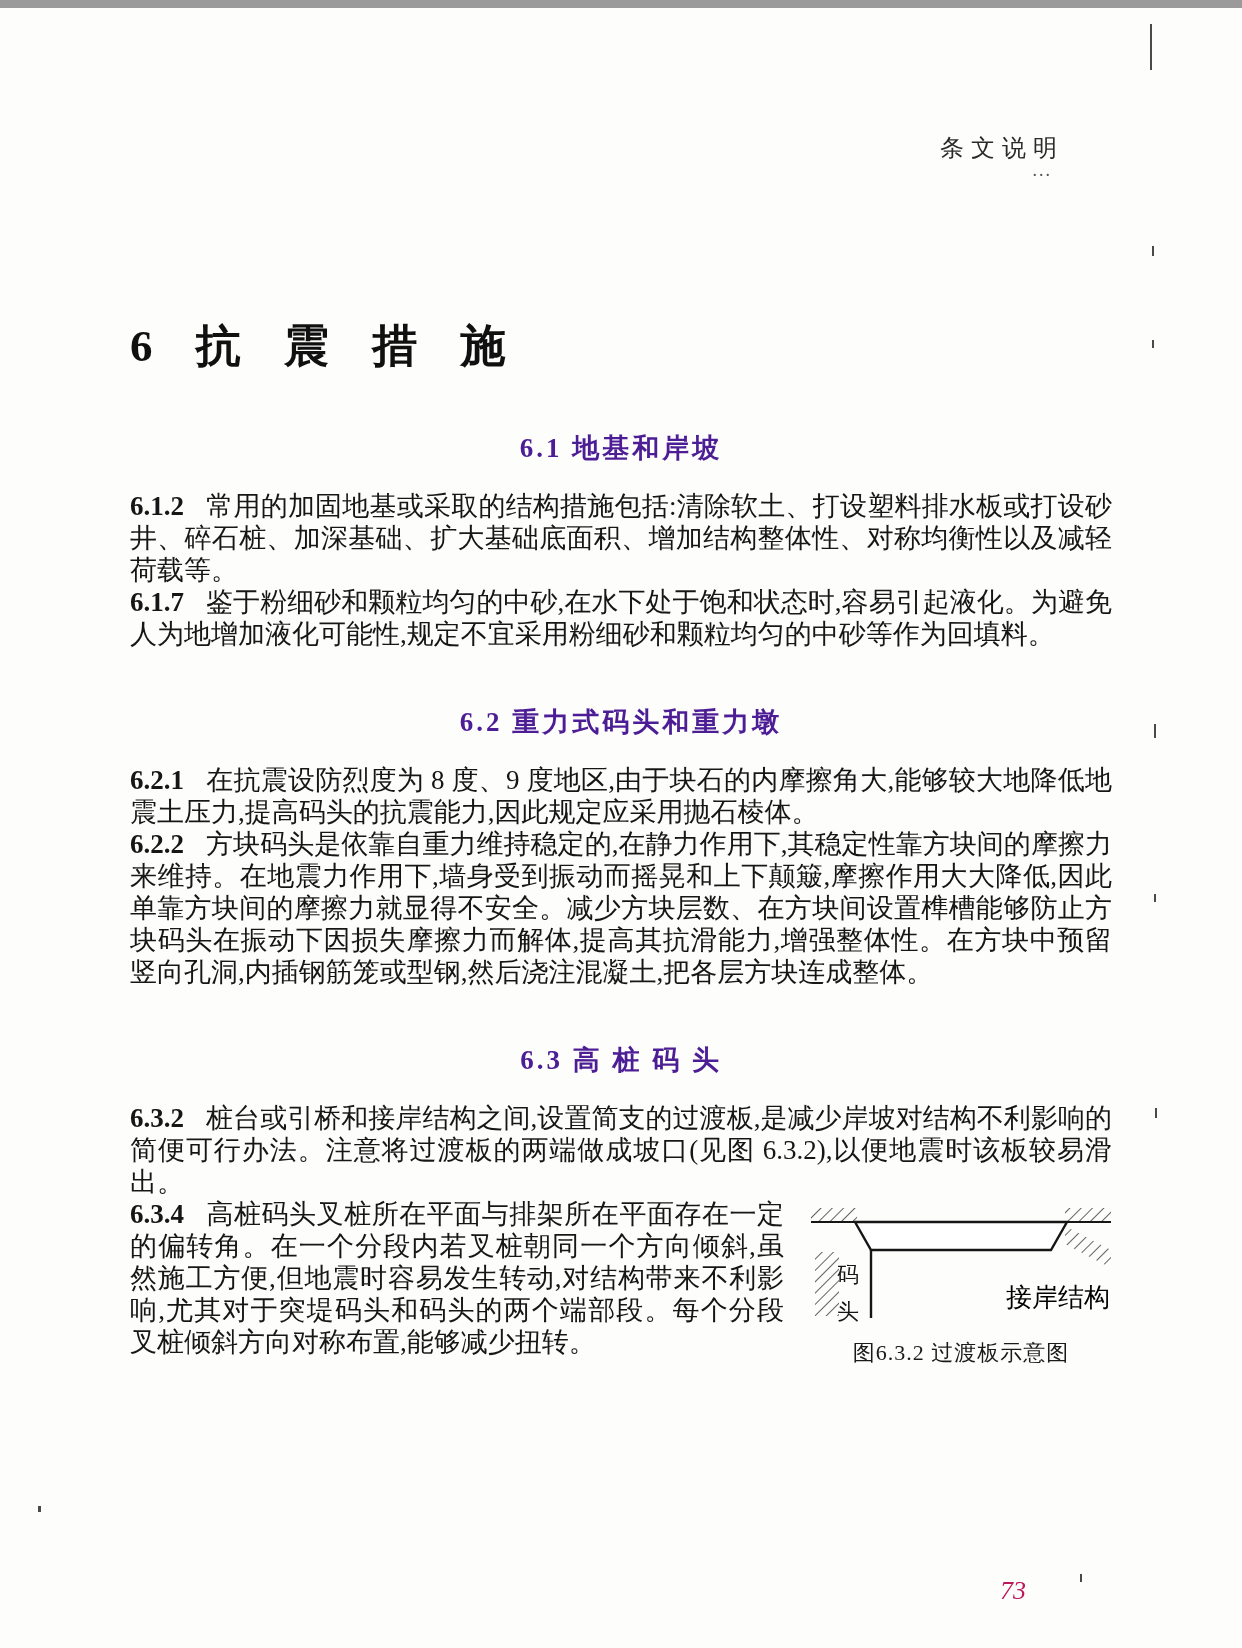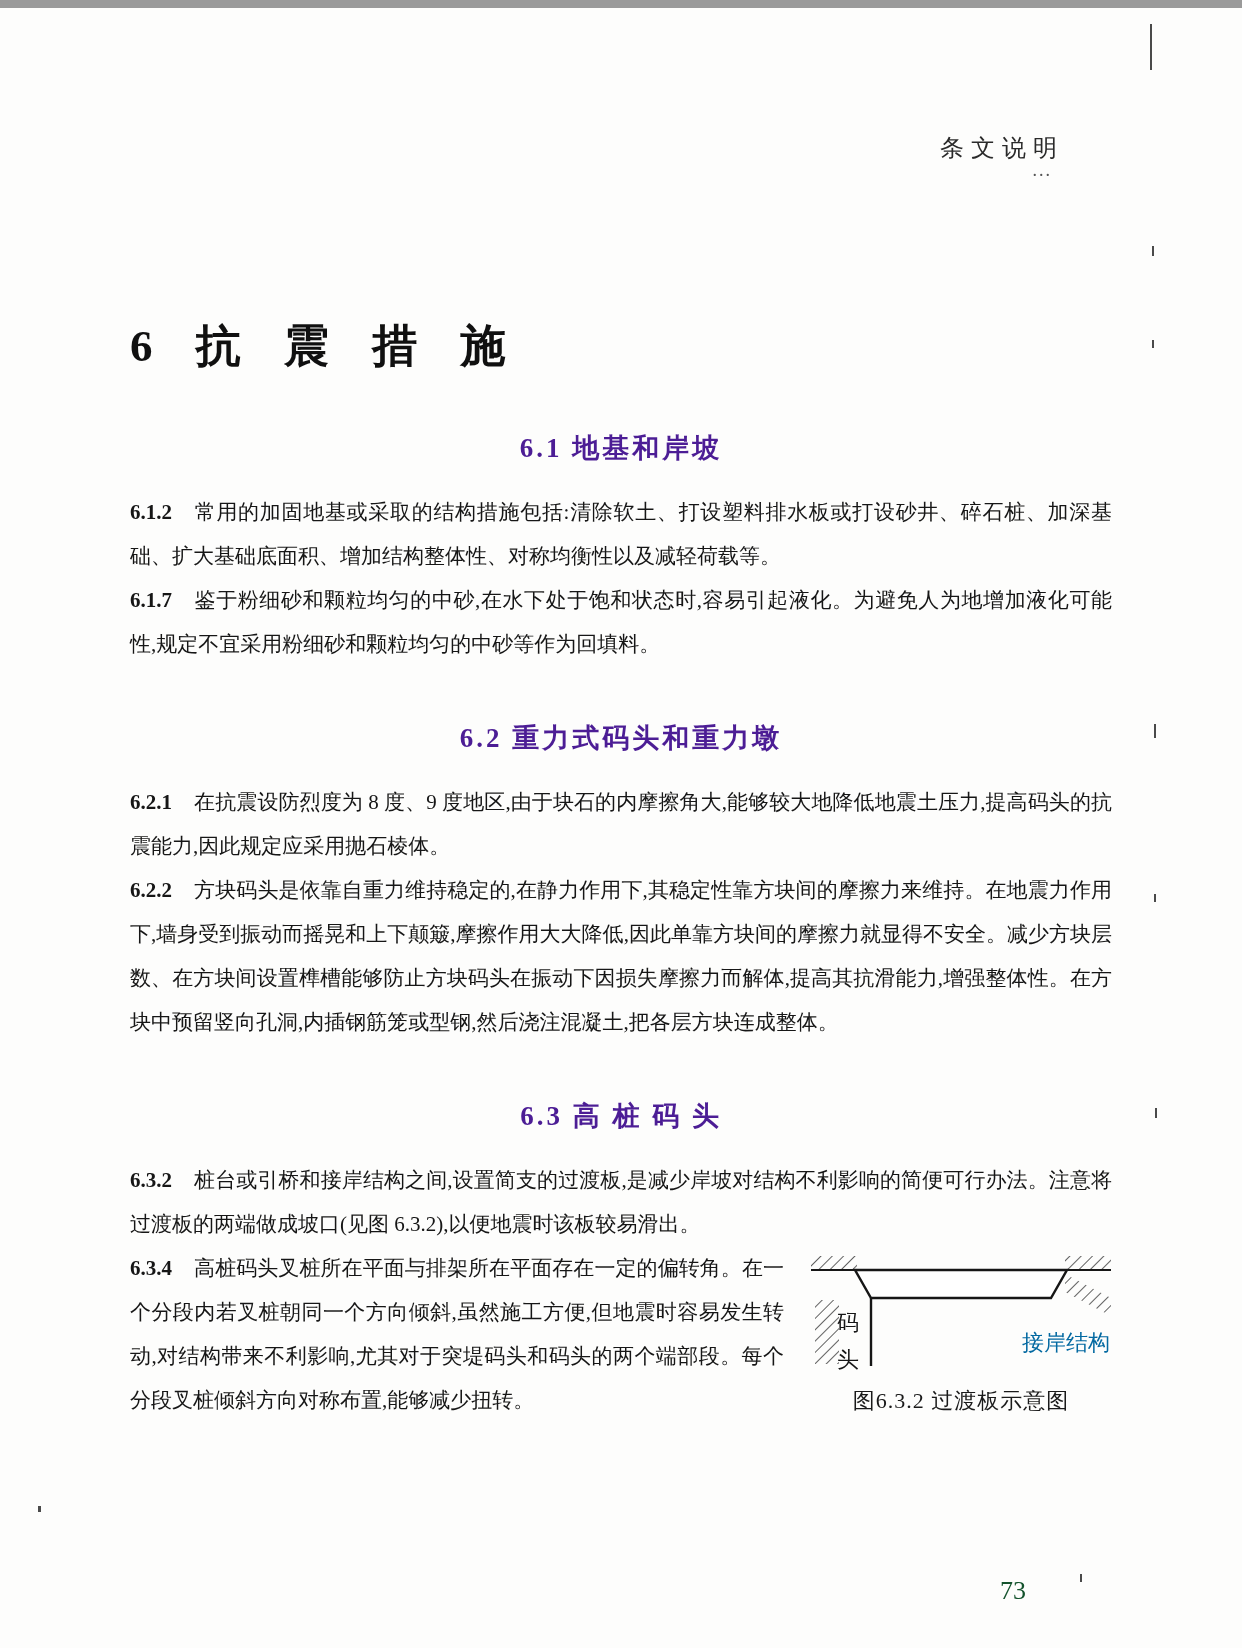--- a/index.html
+++ b/index.html
@@ -47,22 +47,22 @@
   .section-title {
     text-align: center;
     font-size: 27px;
     font-weight: bold;
     letter-spacing: 3px;
     margin-top: 54px;
     margin-bottom: 24px;
     color: #4c1d95;
   }
   p.clause {
-    font-size: 21px;
-    line-height: 44px;
+    font-size: 27px;
+    line-height: 32px;
     text-align: justify;
     color: #161616;
   }
   .clause-num {
     font-weight: bold;
     margin-right: 22px;
     white-space: nowrap;
   }
   .figure {
     float: right;
@@ -79,36 +79,37 @@
     font-size: 22px;
     line-height: 37px;
     text-align: center;
     word-break: break-all;
     color: #161616;
   }
   .fig-label-right {
     position: absolute;
     right: 2px;
     top: 74px;
-    font-size: 22px;
-    color: #0369a1;
+    font-size: 26px;
+    color: #000000;
   }
   .figure-caption {
     text-align: center;
     font-size: 22px;
     margin-top: 14px;
     letter-spacing: 1px;
     color: #1a1a1a;
   }
   .page-number {
     position: absolute;
     bottom: 50px;
     right: 216px;
     font-size: 26px;
-    color: #14532d;
+    color: #be185d;
+    font-style: italic;
   }
   
   .artifact { position: absolute; background: #4a4a4a; width: 2px; }
   .artifact.a1 { left: 1150px; top: 16px; height: 46px; }
   .artifact.a2 { left: 1152px; top: 238px; height: 10px; }
   .artifact.a3 { left: 1152px; top: 332px; height: 8px; }
   .artifact.a4 { left: 1154px; top: 716px; height: 14px; }
   .artifact.a5 { left: 1154px; top: 886px; height: 8px; }
   .artifact.a6 { left: 1155px; top: 1100px; height: 10px; }
   .artifact.a7 { left: 1080px; top: 1566px; height: 8px; width: 2px; }

